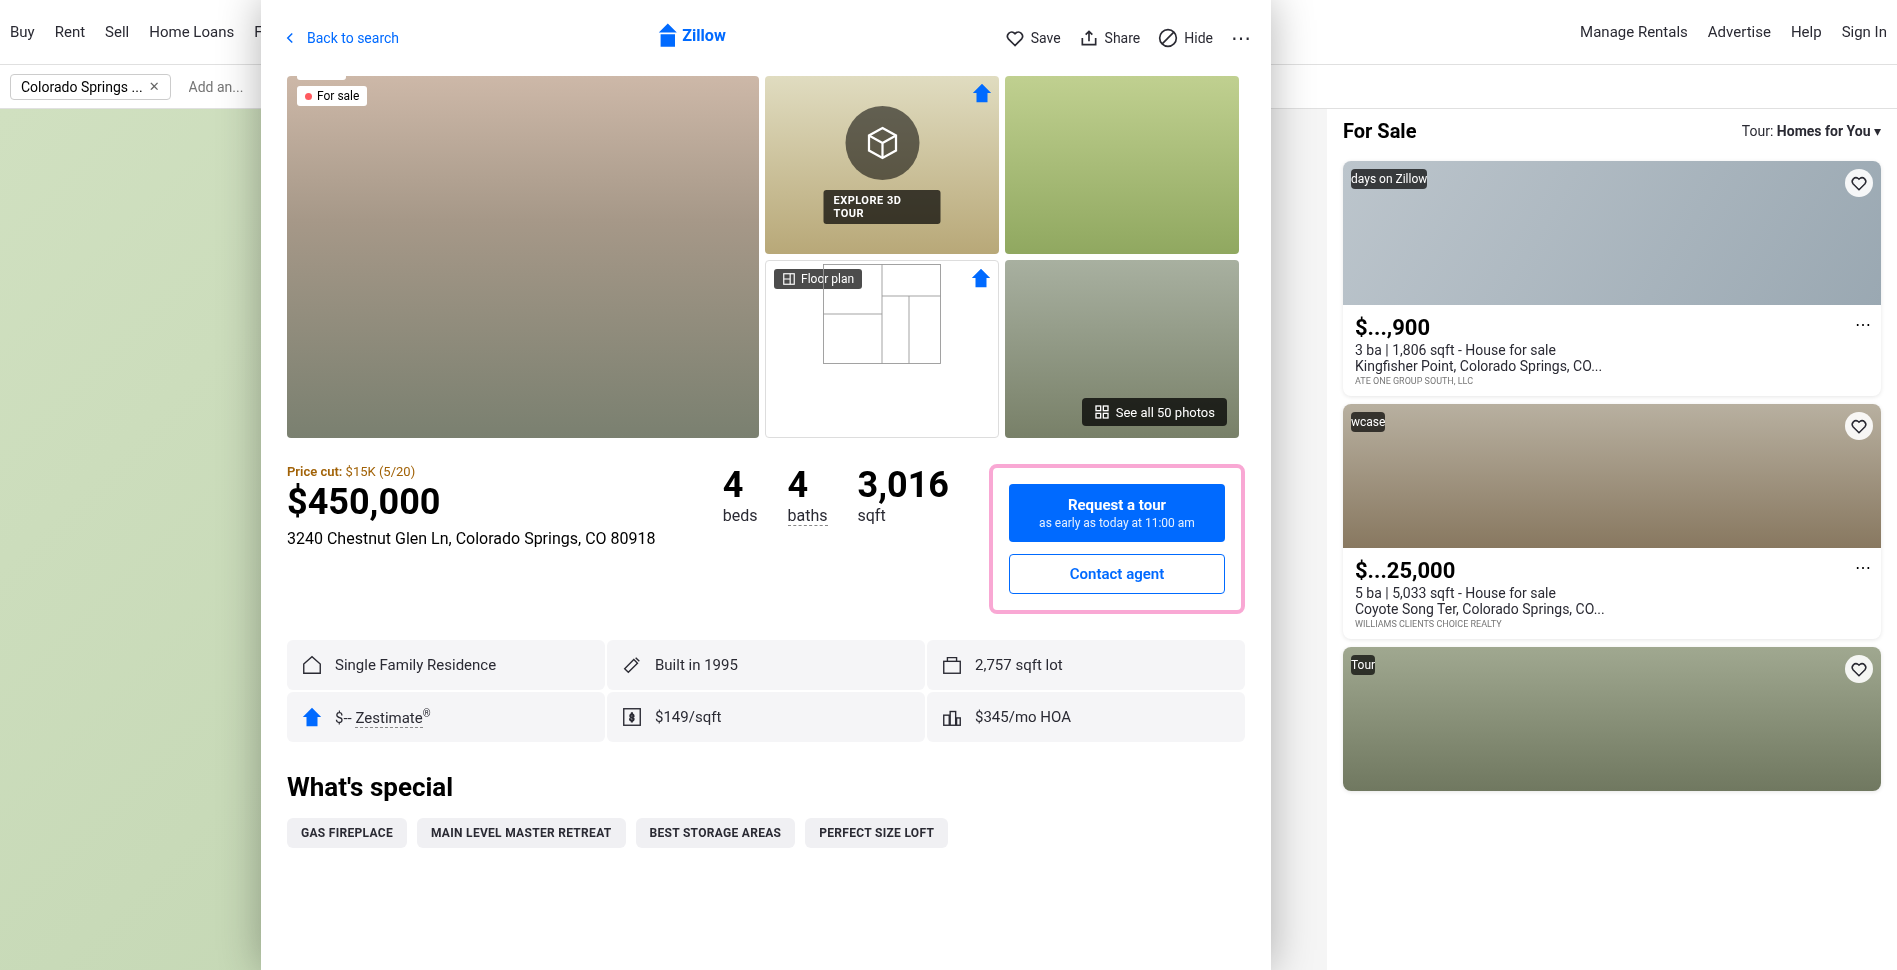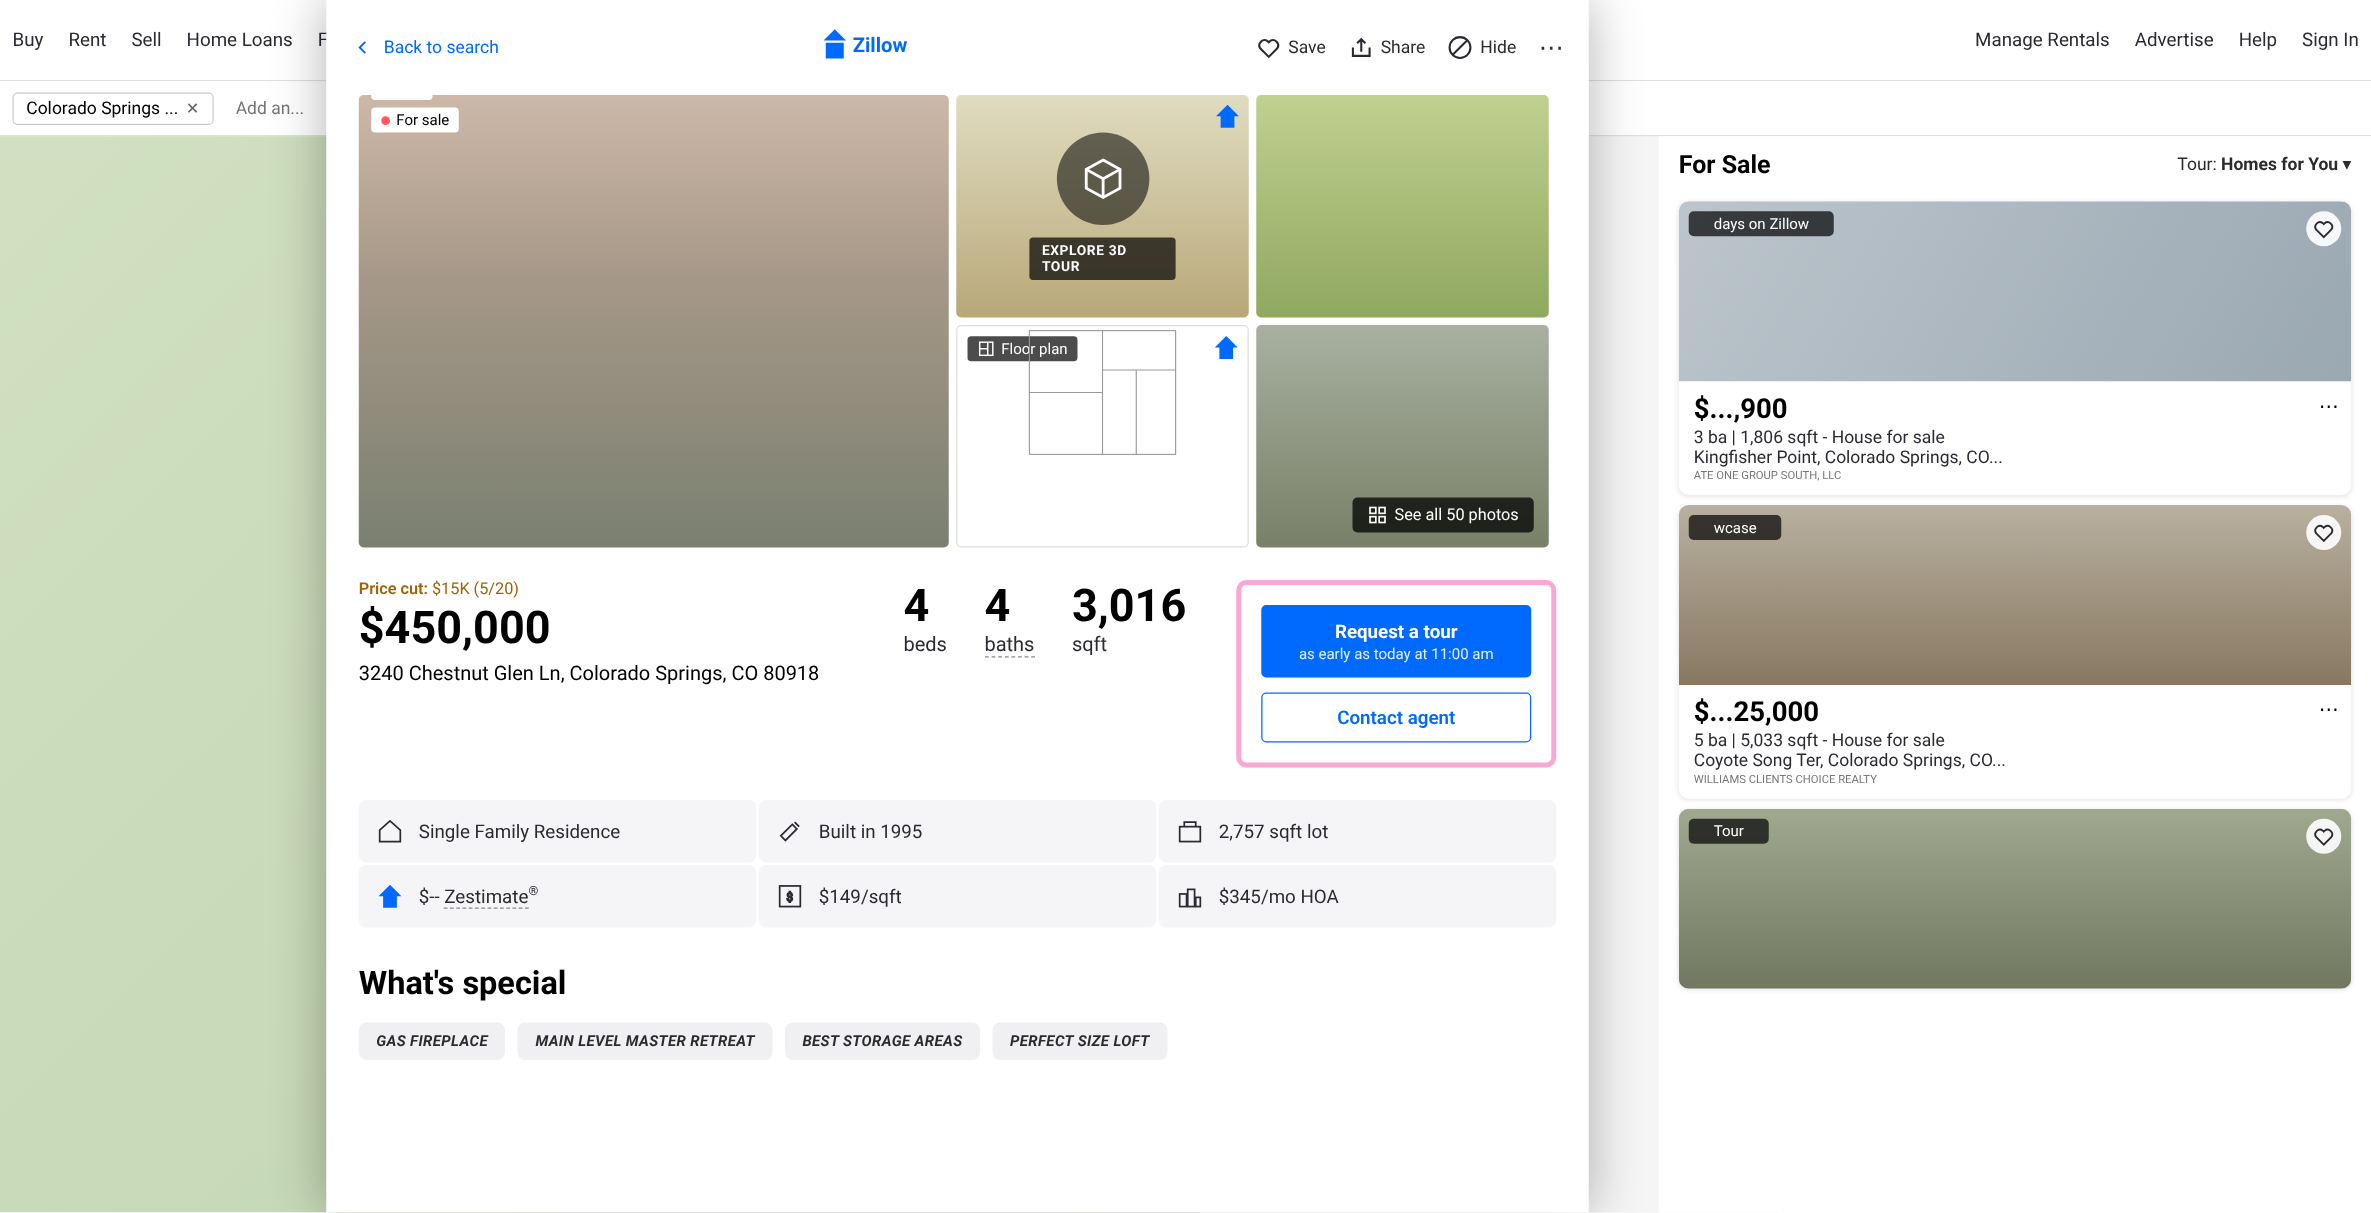--- a/index.html
+++ b/index.html
@@ -17,21 +17,21 @@
 
 .bg-map { position: absolute; top: 109px; left: 0; width: 960px; bottom: 0; background: linear-gradient(135deg, #d0e0c0, #c0d4b0); }
 
 
 .bg-listings { position: absolute; top: 109px; right: 0; width: 570px; bottom: 0; background: #fff; overflow: hidden; }
 .listings-header { padding: 10px 16px; display: flex; justify-content: space-between; align-items: center; }
 .listings-header h1 { font-size: 20px; font-weight: 700; }
 .sort { font-size: 14px; color: #2a2a33; }
 .card { margin: 8px 16px; border-radius: 8px; overflow: hidden; box-shadow: 0 1px 4px rgba(0,0,0,.1); background: #fff; }
 .card-img { height: 144px; background: linear-gradient(120deg, #bcc5cc, #9aa8b2); position: relative; }
-.card-badge { position: absolute; top: 8px; left: 8px; background: rgba(0,0,0,.7); color: #fff; font-size: 12px; padding: 3px 20px; border-radius: 4px; }
+.card-badge { position: absolute; top: 8px; left: 8px; background: rgba(0,0,0,.7); color: #fff; font-size: 12px; padding: 3px 0; border-radius: 4px; }
 .card-heart { position: absolute; top: 8px; right: 8px; width: 28px; height: 28px; border-radius: 50%; background: rgba(255,255,255,.9); display: flex; align-items: center; justify-content: center; }
 .card-body { padding: 10px 12px; }
 .card-price { font-size: 22px; font-weight: 700; }
 .card-stats { font-size: 14px; margin-top: 2px; color: #2a2a33; }
 .card-addr { font-size: 14px; color: #2a2a33; white-space: nowrap; overflow: hidden; text-overflow: ellipsis; }
 .card-broker { font-size: 9px; color: #777; text-transform: uppercase; margin-top: 2px; }
 .card-dots { position: absolute; right: 10px; top: 10px; }
 
 
 .overlay { position: absolute; top: 0; left: 261px; width: 1010px; bottom: 0; background: #fff; box-shadow: 0 0 40px rgba(0,0,0,.3); overflow-y: scroll; height: 970px; }
@@ -89,21 +89,21 @@
 .preq { color: #006aff; font-weight: 600; cursor: pointer; }
 
 .facts { padding: 0 26px; display: grid; grid-template-columns: repeat(3, 1fr); gap: 2px; }
 .fact { background: #f5f5f7; border-radius: 6px; padding: 14px; display: flex; align-items: center; gap: 12px; font-size: 15px; color: #2a2a33; }
 .fact svg { width: 22px; height: 22px; flex-shrink: 0; }
 .zest-text { border-bottom: 1px dashed #888; }
 .sup { font-size: 10px; vertical-align: super; }
 
 .whats { padding: 30px 26px 10px; }
 .whats h2 { font-size: 26px; font-weight: 700; }
-.tags { display: flex; gap: 10px; margin-top: 16px; flex-wrap: wrap; font-style: italic; }
+.tags { display: flex; gap: 10px; margin-top: 16px; flex-wrap: wrap; }
 .tag { background: #f0f0f3; border-radius: 6px; padding: 8px 14px; font-size: 12px; font-weight: 700; letter-spacing: .3px; color: #2a2a33; }
 </style>
 </head>
 <body>
 
 <div class="bg-nav">
   <div class="bg-nav-left">
     <a>Buy</a>
     <a>Rent</a>
     <a>Sell</a>

